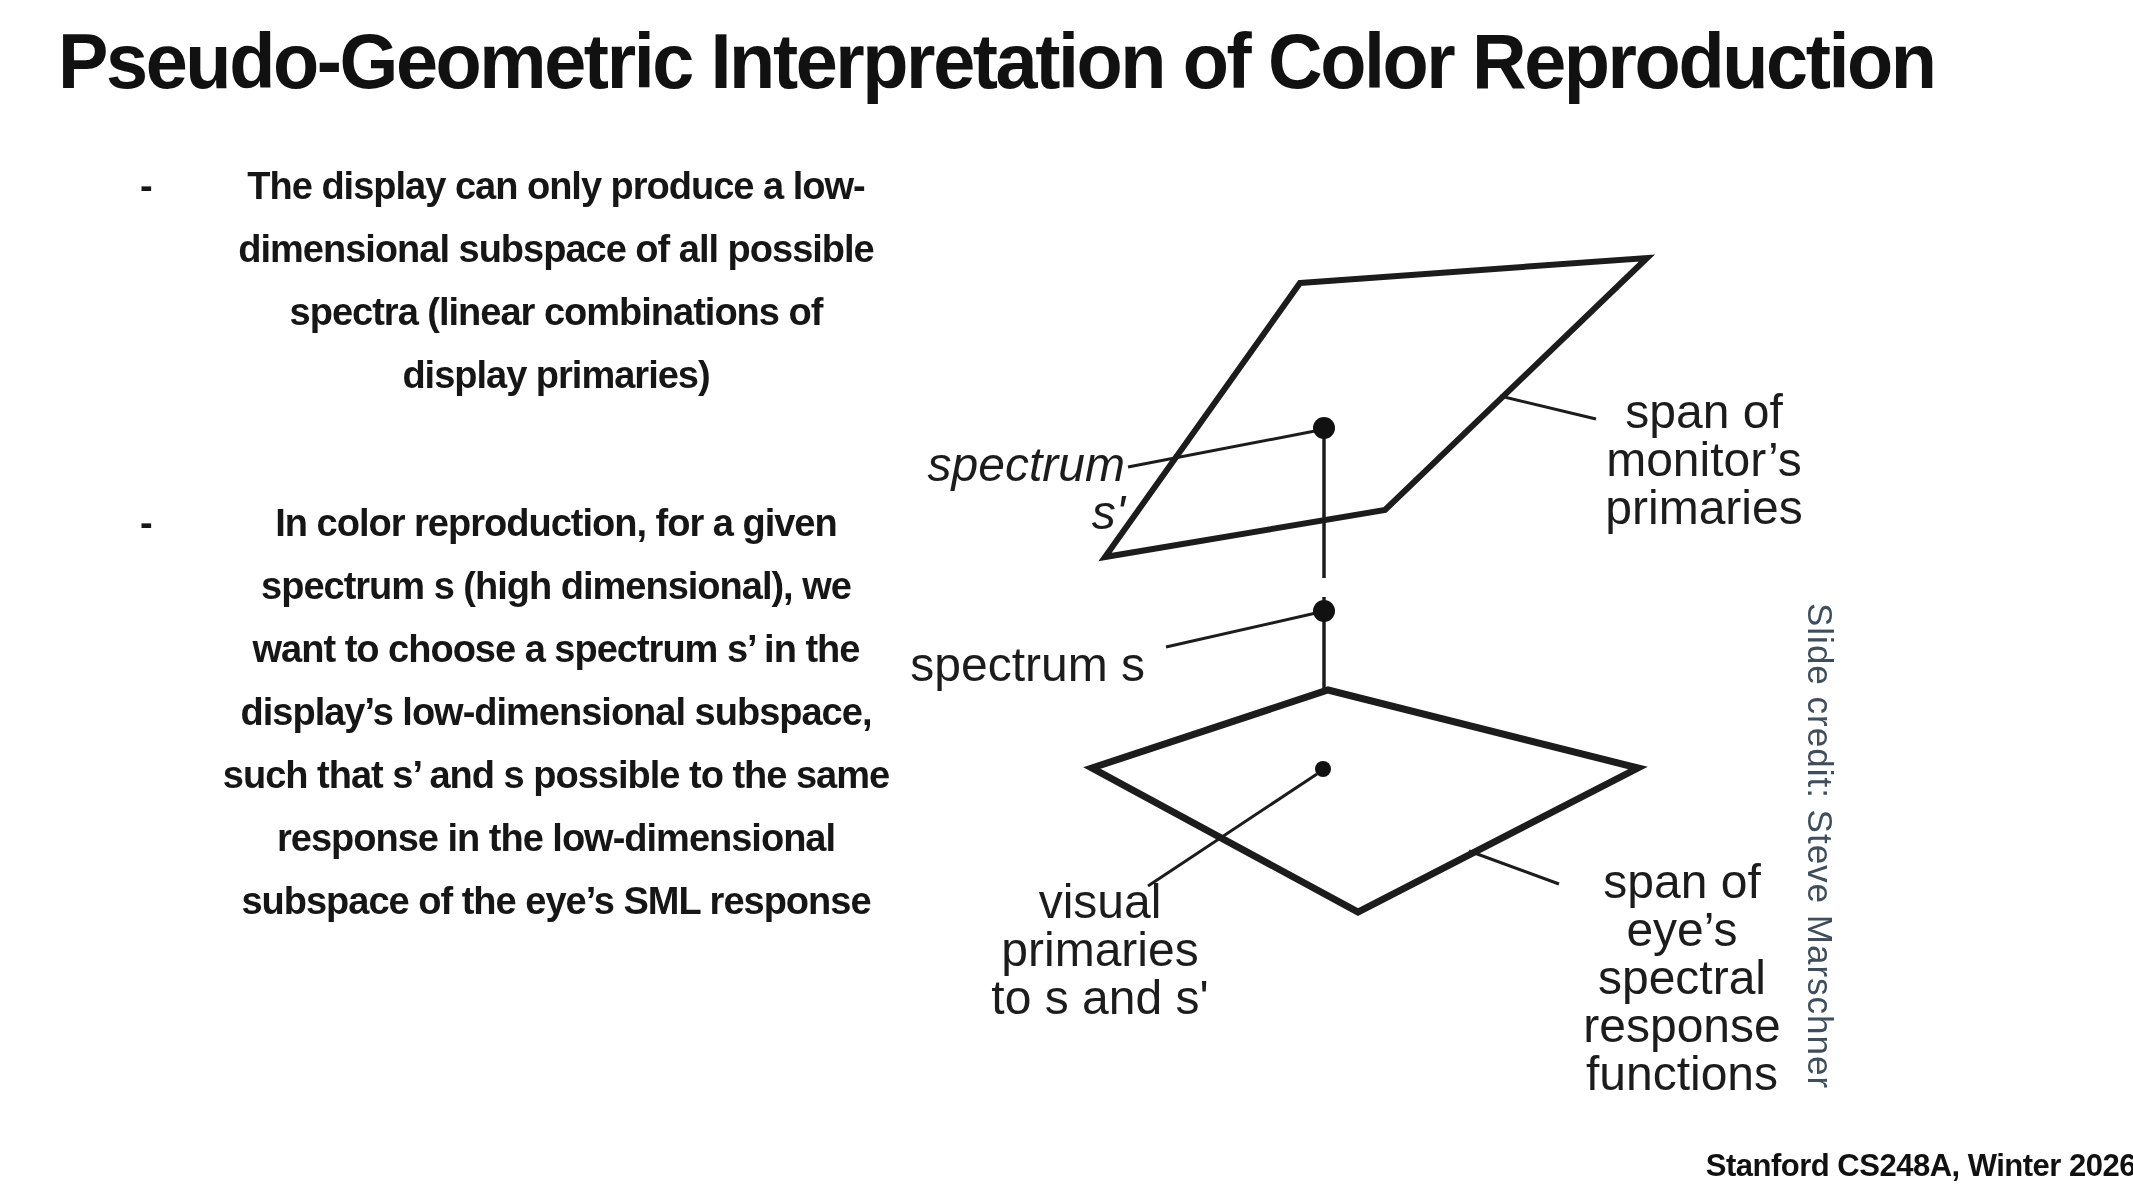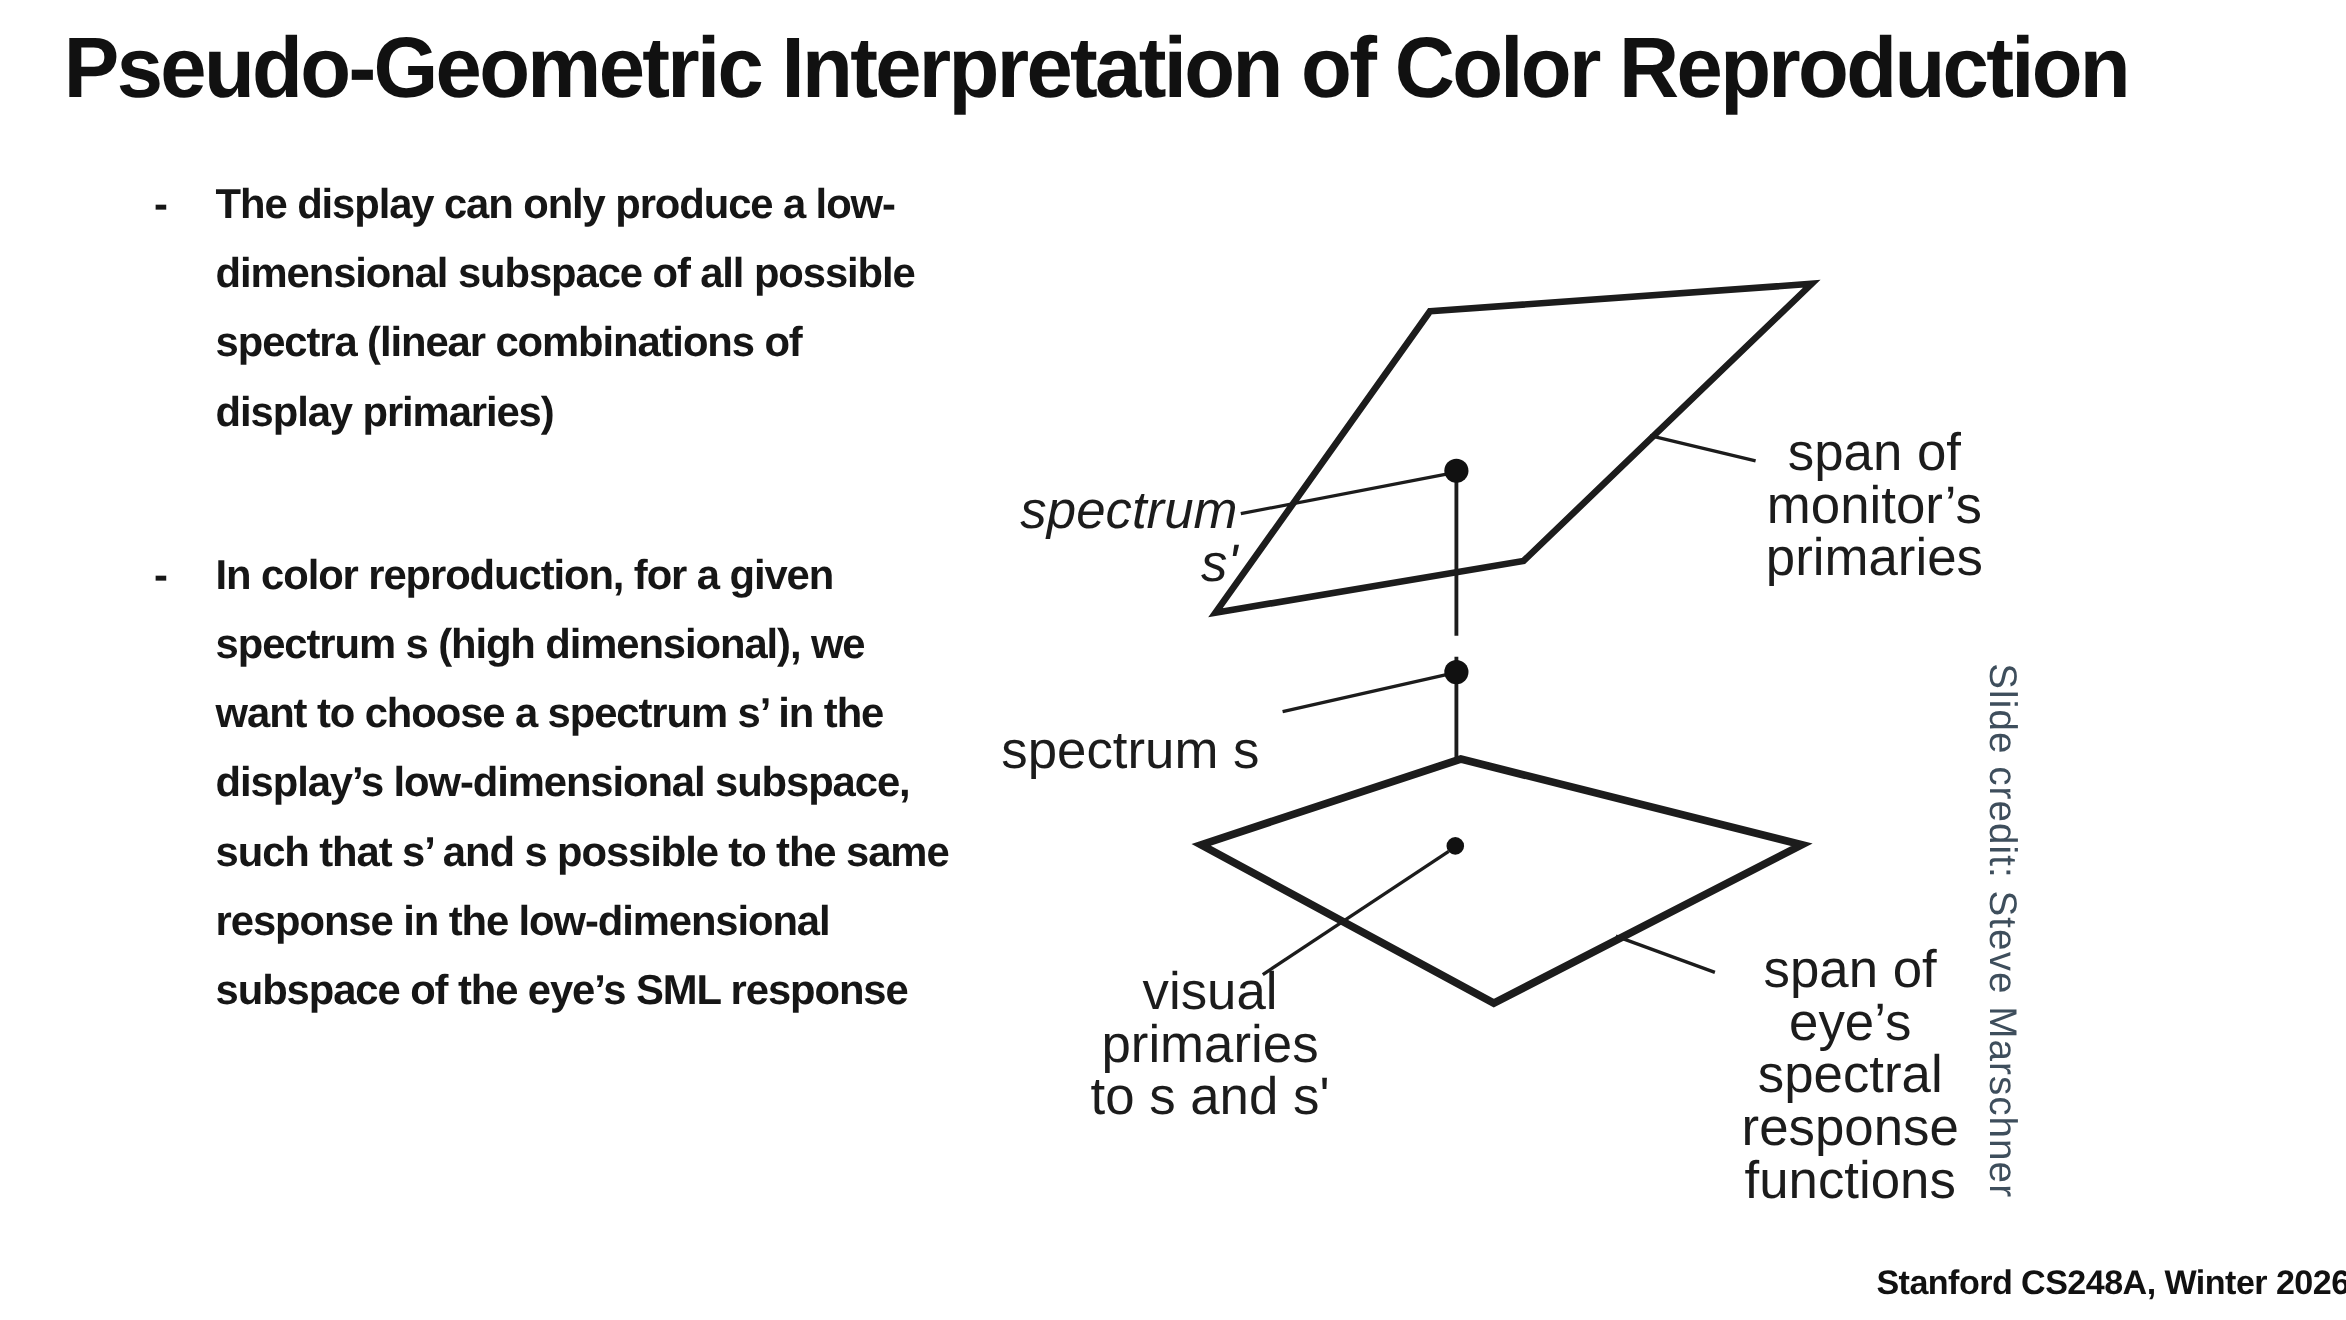--- a/index.html
+++ b/index.html
@@ -18,32 +18,32 @@
     line-height:1.12;color:#111;
     transform:scaleX(0.97);transform-origin:left top;
     white-space:nowrap;
   }
   .bullet{
     position:absolute;display:flex;
     font-weight:bold;font-size:38px;line-height:63px;
     letter-spacing:-1px;color:#161616;
   }
   .bullet .dash{width:56px;flex:0 0 56px;}
-  .bullet .btext{white-space:pre-line;width:720px;}
+  .bullet .btext{white-space:pre-line;width:720px;text-align:center;}
   .b1{left:140px;top:155px;}
   .b2{left:140px;top:492px;}
   .diagram-svg{position:absolute;left:880px;top:180px;}
   .dlabel{
     position:absolute;
     font-size:48px;line-height:48px;color:#1c1c1c;
     white-space:pre-line;letter-spacing:0px;
   }
   .lbl-s-prime{left:900px;top:441px;width:225px;text-align:right;font-style:italic;}
   .lbl-span-monitor{left:1588px;top:388px;width:232px;text-align:center;}
-  .lbl-s{left:900px;top:659px;width:245px;text-align:right;}
+  .lbl-s{left:900px;top:641px;width:245px;text-align:right;}
   .lbl-visual{left:950px;top:878px;width:300px;text-align:center;}
   .lbl-span-eye{left:1563px;top:858px;width:238px;text-align:center;}
   .credit{
     position:absolute;left:1800px;top:603px;height:460px;
     writing-mode:vertical-rl;
     font-size:35px;letter-spacing:1px;
     white-space:nowrap;
   }
   .footer{
     position:absolute;right:16px;top:1148px;

